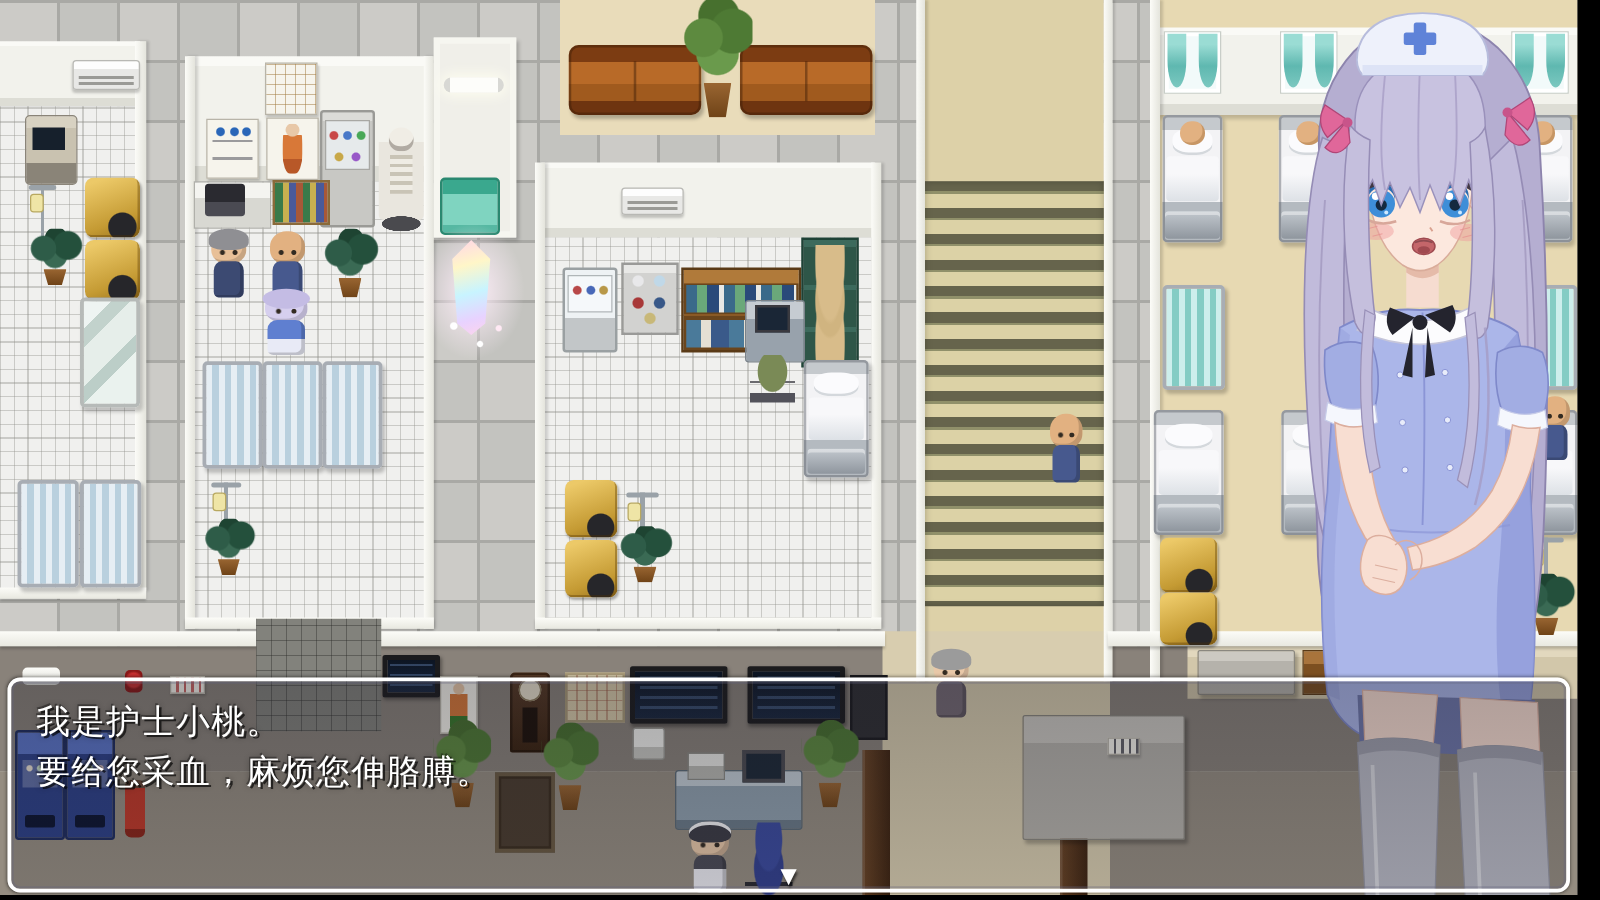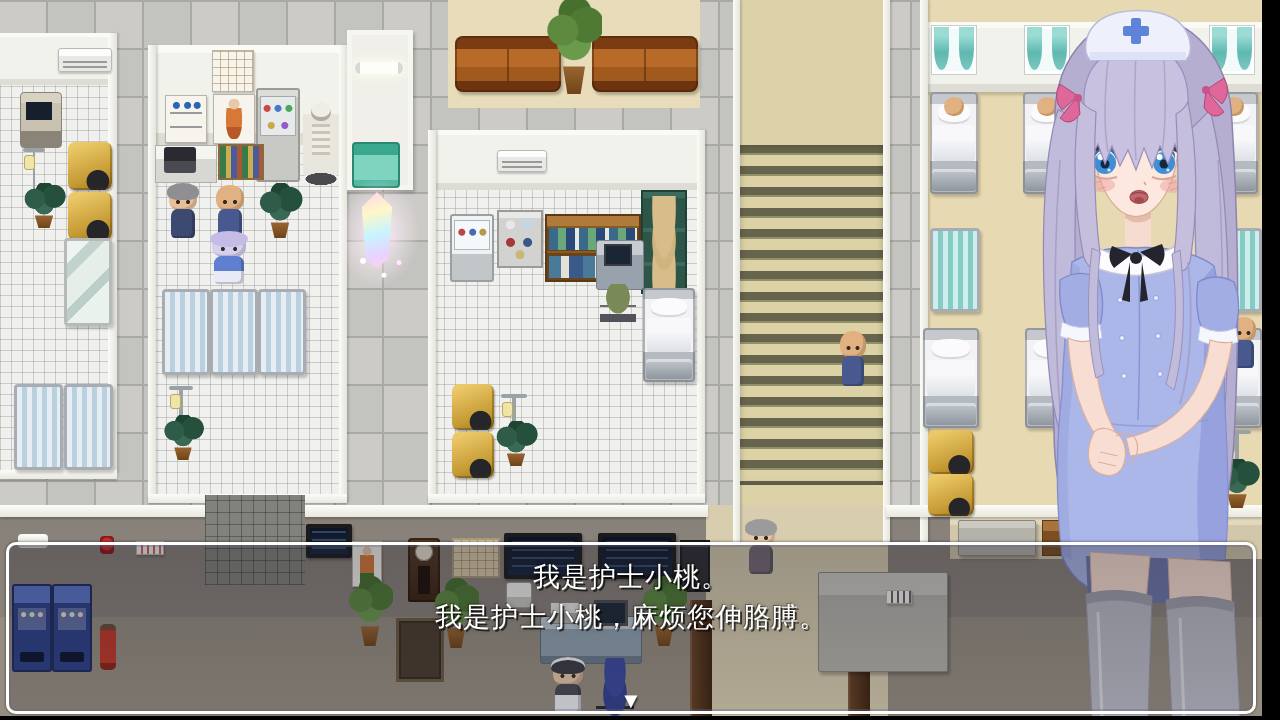--- a/index.html
+++ b/index.html
@@ -114,21 +114,21 @@
                  radial-gradient(circle at 78% 50%, #332b22 1.6px, transparent 2.4px);}
   .nr{left:8%;top:-2%;width:84%;height:30%;border-radius:50% 50% 35% 35%;}
   .nb{left:18%;top:45%;width:64%;height:52%;border-radius:26% 26% 16% 16%;
       box-shadow:inset -3px -2px 0 rgba(0,0,0,.18);}
 
   
   #dialog{left:6px;top:542px;width:1250px;height:172px;z-index:6;
       border:3px solid var(--dialog-border,#fff);border-radius:10px;
       background:linear-gradient(180deg,var(--dialog-backdrop,rgba(25,25,35,.32)),rgba(25,25,35,.20));
       box-shadow:inset 0 0 0 2px rgba(100,100,125,.35),0 0 3px rgba(0,0,0,.6);
-      padding:12px 20px;text-align:center;}
+      padding:12px 20px;}
   .dline{color:#fff;font-size:27px;line-height:40px;letter-spacing:1px;
       text-shadow:2px 2px 0 rgba(0,0,0,.65),-1px -1px 0 rgba(0,0,0,.35),0 0 5px rgba(0,0,0,.45);}
   #cursor{left:620px;top:688px;z-index:7;color:#fff;font-size:22px;
       text-shadow:1px 2px 2px rgba(0,0,0,.6);}
 
   #portrait{left:1028px;top:0;width:236px;height:717px;z-index:5;}
   .bar{background:#000;z-index:8;}
 </style>
 </head>
 <body>
@@ -440,19 +440,19 @@
     </g>
     <g>
       <path d="M178,90 L196,78 Q204,92 194,104 Z" fill="#e0679a" stroke="#b04677" stroke-width="1"></path>
       <path d="M178,90 L196,112 Q186,122 176,108 Z" fill="#e0679a" stroke="#b04677" stroke-width="1"></path>
       <circle cx="178" cy="90" r="4" fill="#c8548a"></circle>
     </g>
   </svg>
 
   <div id="dialog" class="abs">
     <div class="dline">我是护士小桃。</div>
-    <div class="dline">我是护士小桃，麻烦您伸胳膊。</div>
+    <div class="dline">要给您采血，麻烦您伸胳膊。</div>
   </div>
   <div id="cursor" class="abs">▼</div>
 
   <div class="abs bar" style="left:1262px;top:0;width:18px;height:720px;"></div>
   <div class="abs bar" style="left:0;top:716px;width:1280px;height:4px;"></div>
 </div>
 
 </body></html>

